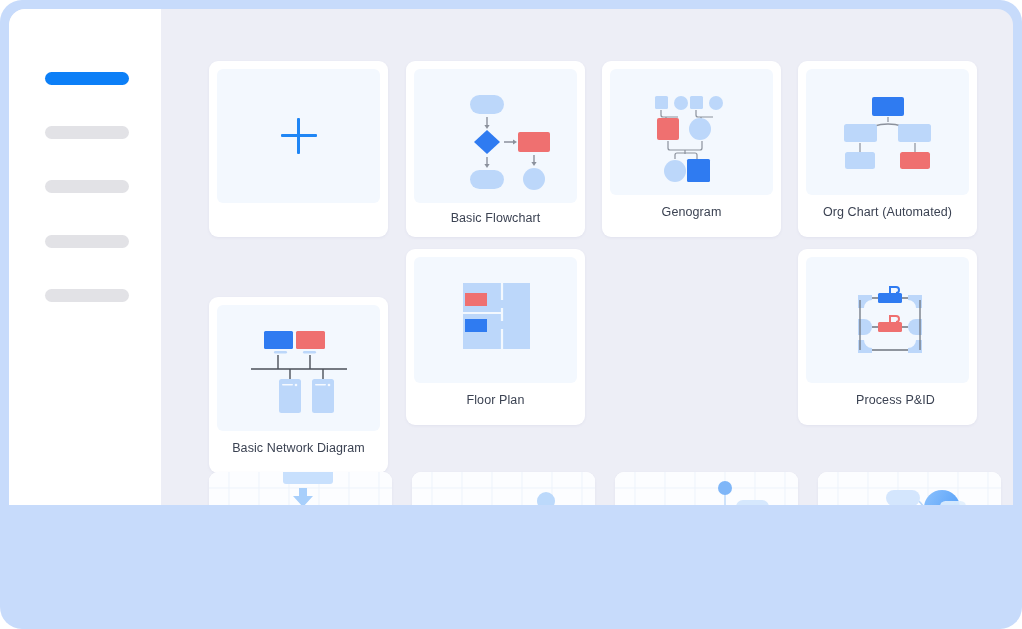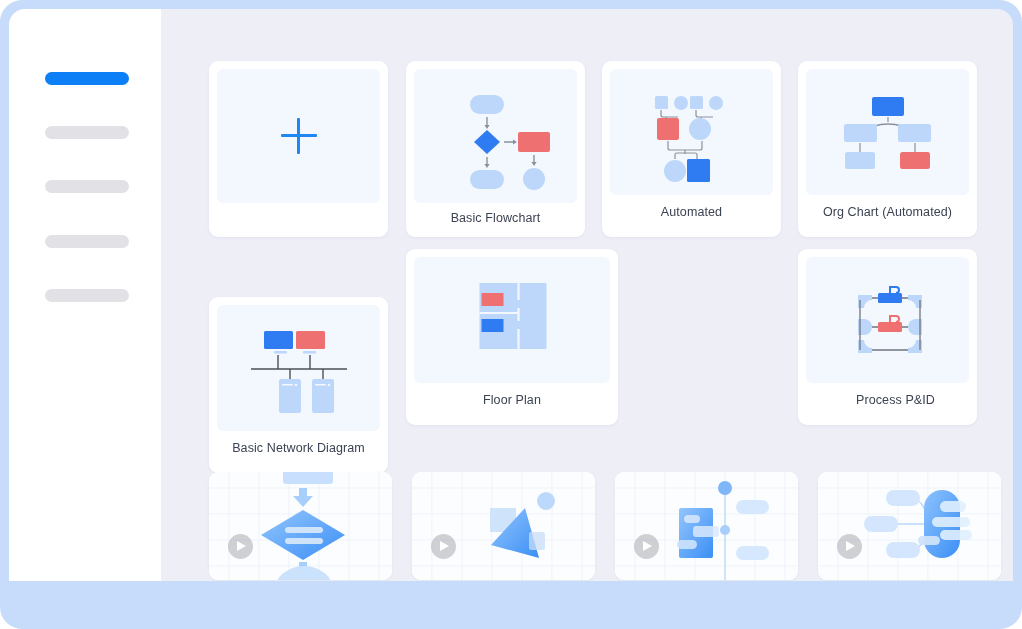--- a/index.html
+++ b/index.html
@@ -11,21 +11,21 @@
   }
   
   #app-window{
     position:absolute;left:0;top:0;width:1022px;height:629px;
     background:#c7dbfb;
     border-radius:22px;
     overflow:hidden;
   }
   #window-inner{
     position:absolute;left:9px;top:9px;
-    width:1004px;height:572px;
+    width:1004px;height:496px;
     background:#edeef6;
     border-radius:16px 16px 0 0;
     overflow:hidden;
   }
   
   #sidebar{
     position:absolute;left:0px;top:0px;
     width:152px;height:620px;
     background:#ffffff;
     border-radius:14px 0 0 0;
@@ -158,21 +158,21 @@
           <circle cx="90" cy="60" r="11" fill="#bcd7fa"></circle>
           <path d="M58 72 v7 a2 2 0 0 0 2 2 h30 a2 2 0 0 0 2 -2 v-7" stroke="#8b919c" stroke-width="1.2" fill="none"></path>
           <path d="M75 81 v4" stroke="#8b919c" stroke-width="1.2"></path>
           <path d="M65 86 a2 2 0 0 1 2 -2 h18 a2 2 0 0 1 2 2" stroke="#8b919c" stroke-width="1.2" fill="none"></path>
           <path d="M65 86 v4" stroke="#8b919c" stroke-width="1.2"></path>
           <path d="M87 86 v4" stroke="#8b919c" stroke-width="1.2"></path>
           <circle cx="65" cy="102" r="11" fill="#bcd7fa"></circle>
           <rect x="77" y="90" width="23" height="23" rx="1.5" fill="#2f7bf1"></rect>
         </svg>
       </div>
-      <div class="tpl-label" style="top:144px;">Automated</div>
+      <div class="tpl-label" style="top:144px;">Genogram</div>
     </div>
 
     <div class="tpl-card" style="left:637px;top:52px;width:179px;height:176px;">
       <div class="tpl-thumb" style="height:126px;">
         <svg viewBox="0 0 163 126" xmlns="http://www.w3.org/2000/svg">
           <rect x="66" y="28" width="32" height="19" rx="2" fill="#2f7bf1"></rect>
           <path d="M82 48 v5" stroke="#8b919c" stroke-width="1.2"></path>
           <path d="M53 64 q29 -18 58 0" stroke="#8b919c" stroke-width="1.3" fill="none"></path>
           <path d="M53 58 v7" stroke="#8b919c" stroke-width="1.2"></path>
           <path d="M111 58 v7" stroke="#8b919c" stroke-width="1.2"></path>
@@ -203,21 +203,21 @@
           <rect x="95" y="74" width="22" height="34" rx="2.5" fill="#bcd7fa"></rect>
           <rect x="65" y="79" width="11" height="1.6" rx=".8" fill="#ffffff" opacity=".85"></rect>
           <rect x="98" y="79" width="11" height="1.6" rx=".8" fill="#ffffff" opacity=".85"></rect>
           <circle cx="79" cy="80" r="1.3" fill="#ffffff" opacity=".85"></circle>
           <circle cx="112" cy="80" r="1.3" fill="#ffffff" opacity=".85"></circle>
         </svg>
       </div>
       <div class="tpl-label" style="top:144px;">Basic Network Diagram</div>
     </div>
 
-    <div class="tpl-card" style="left:245px;top:240px;width:179px;height:176px;padding-left:33px;">
+    <div class="tpl-card" style="left:245px;top:240px;width:179px;height:176px;">
       <div class="tpl-thumb" style="height:126px;">
         <svg viewBox="0 0 163 126" xmlns="http://www.w3.org/2000/svg">
           <rect x="49" y="26" width="67" height="66" fill="#bcd7fa"></rect>
           <rect x="51" y="36" width="22" height="13" fill="#ef7070"></rect>
           <rect x="51" y="62" width="22" height="13" fill="#2f7bf1"></rect>
           <path d="M49 56 h38" stroke="#f3f8fe" stroke-width="2.2"></path>
           <path d="M88 26 v17" stroke="#f3f8fe" stroke-width="2.2"></path>
           <path d="M88 51 v13" stroke="#f3f8fe" stroke-width="2.2"></path>
           <path d="M88 72 v20" stroke="#f3f8fe" stroke-width="2.2"></path>
         </svg>

